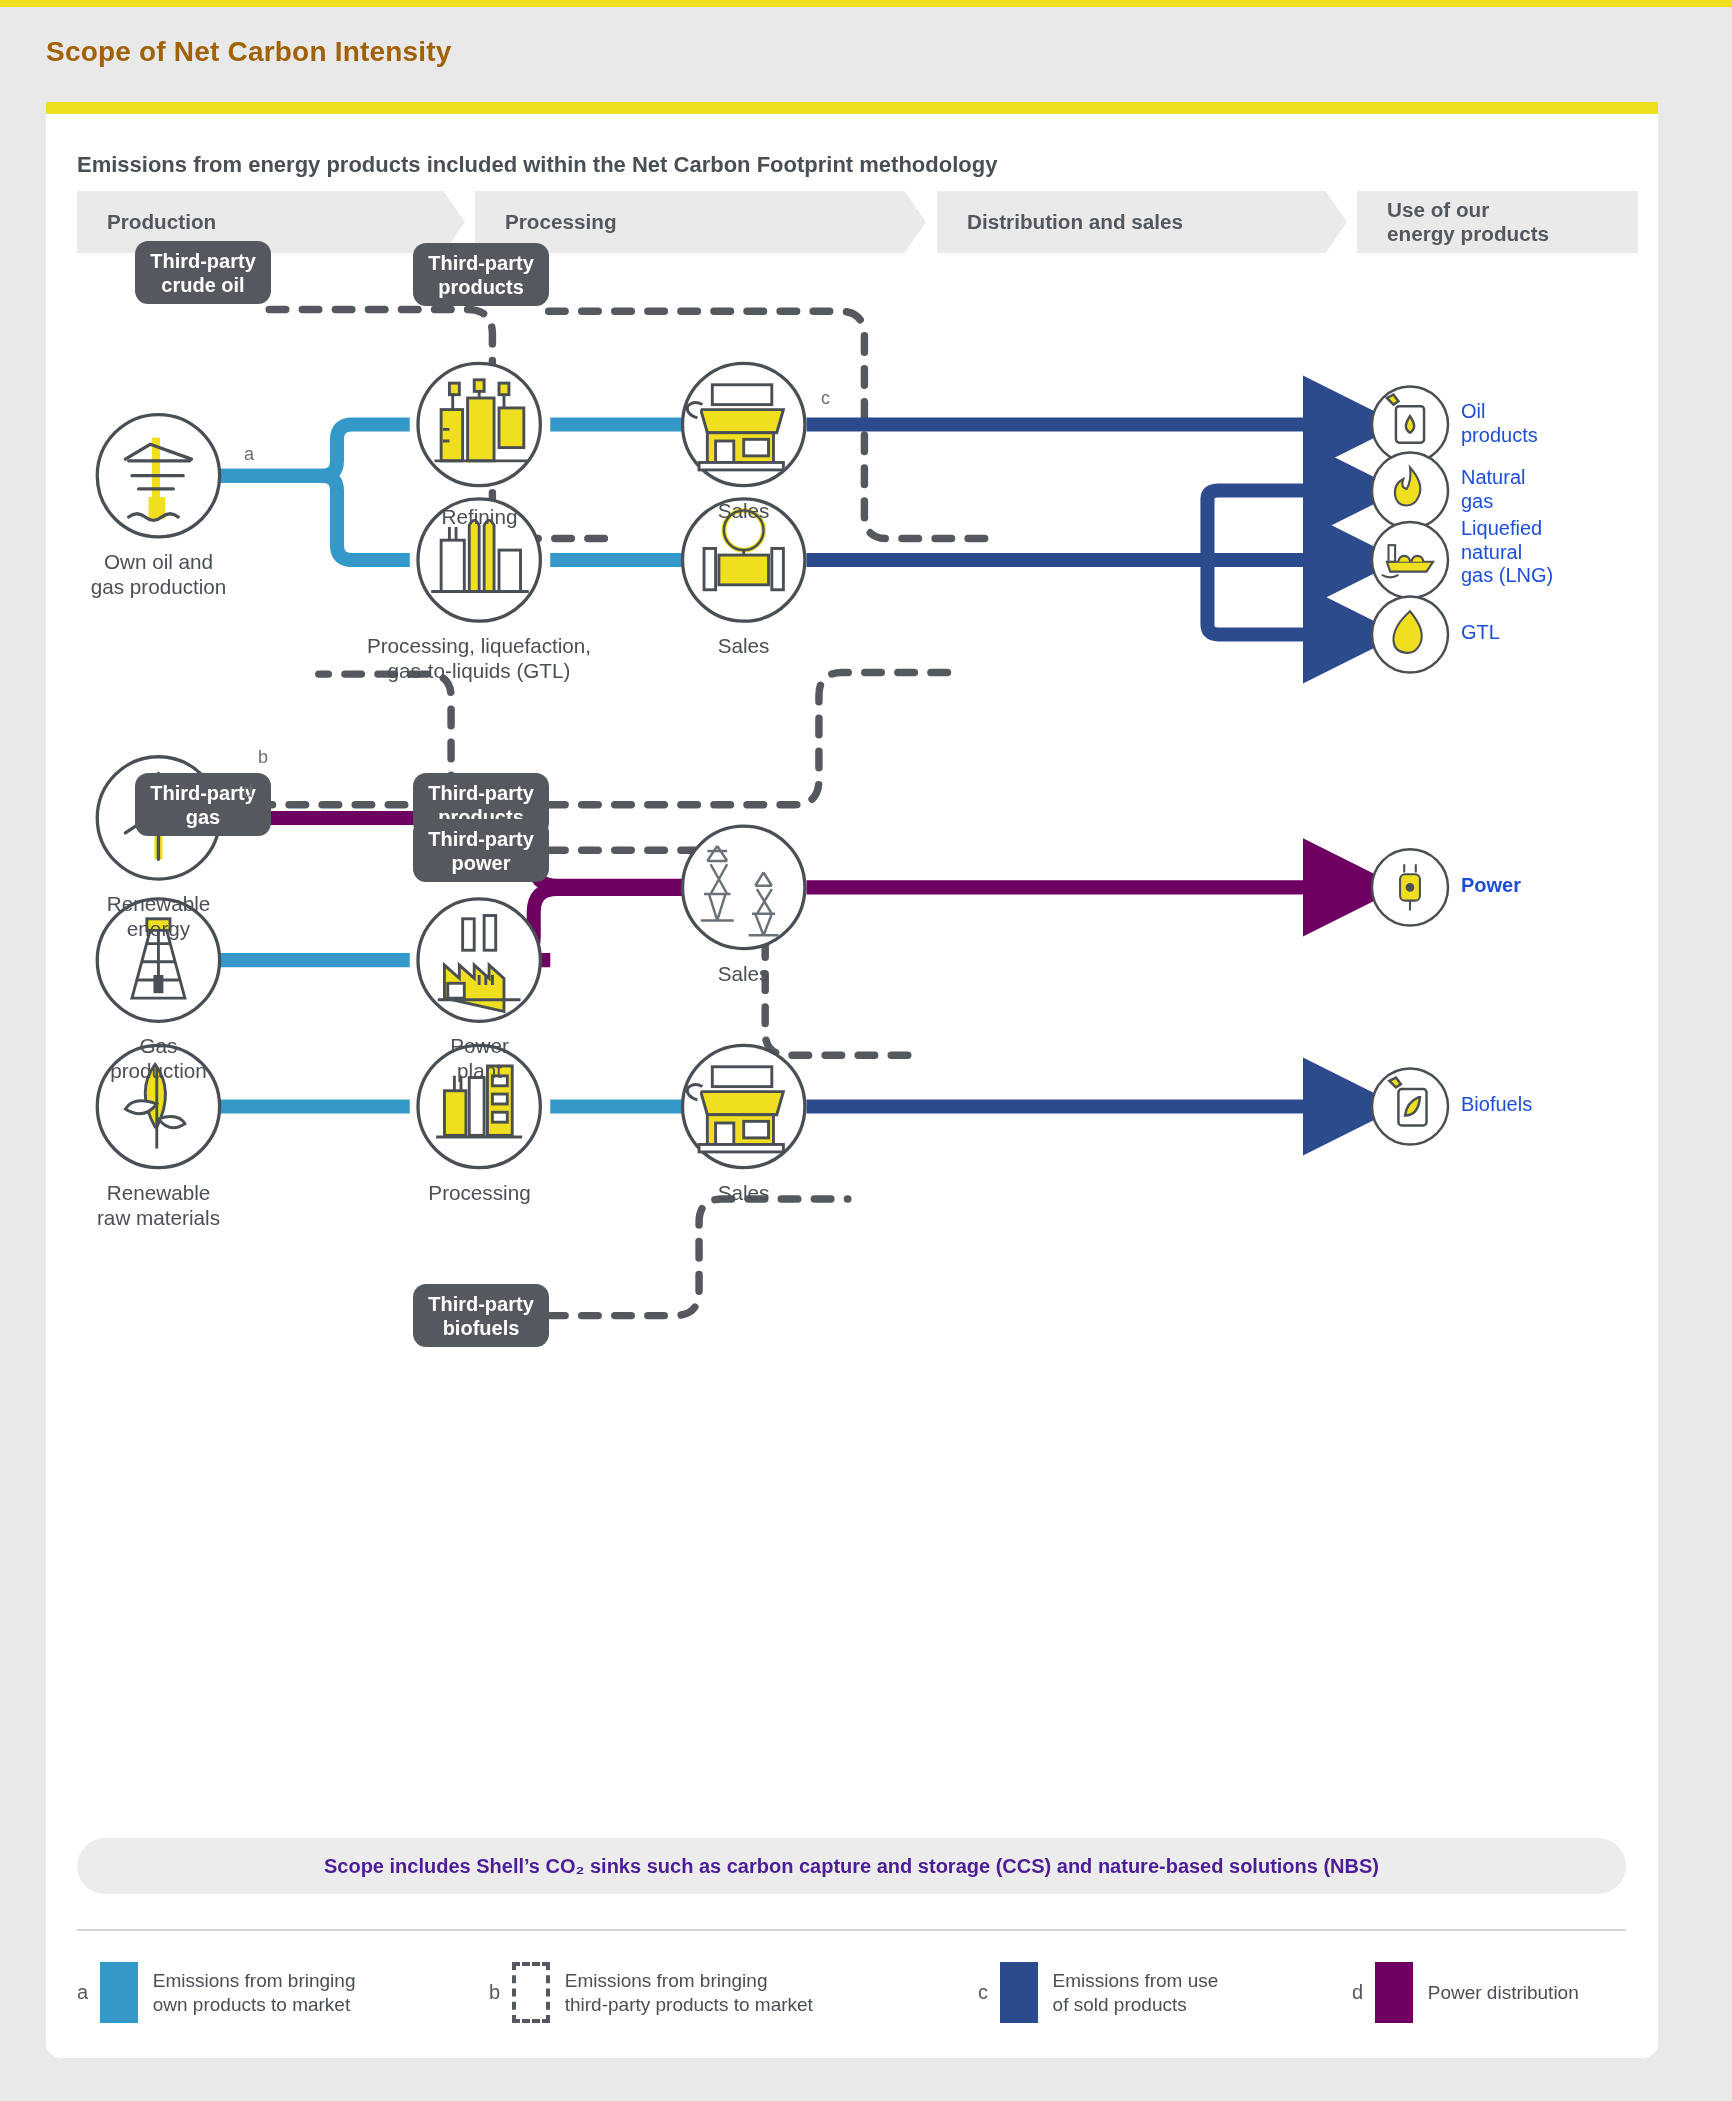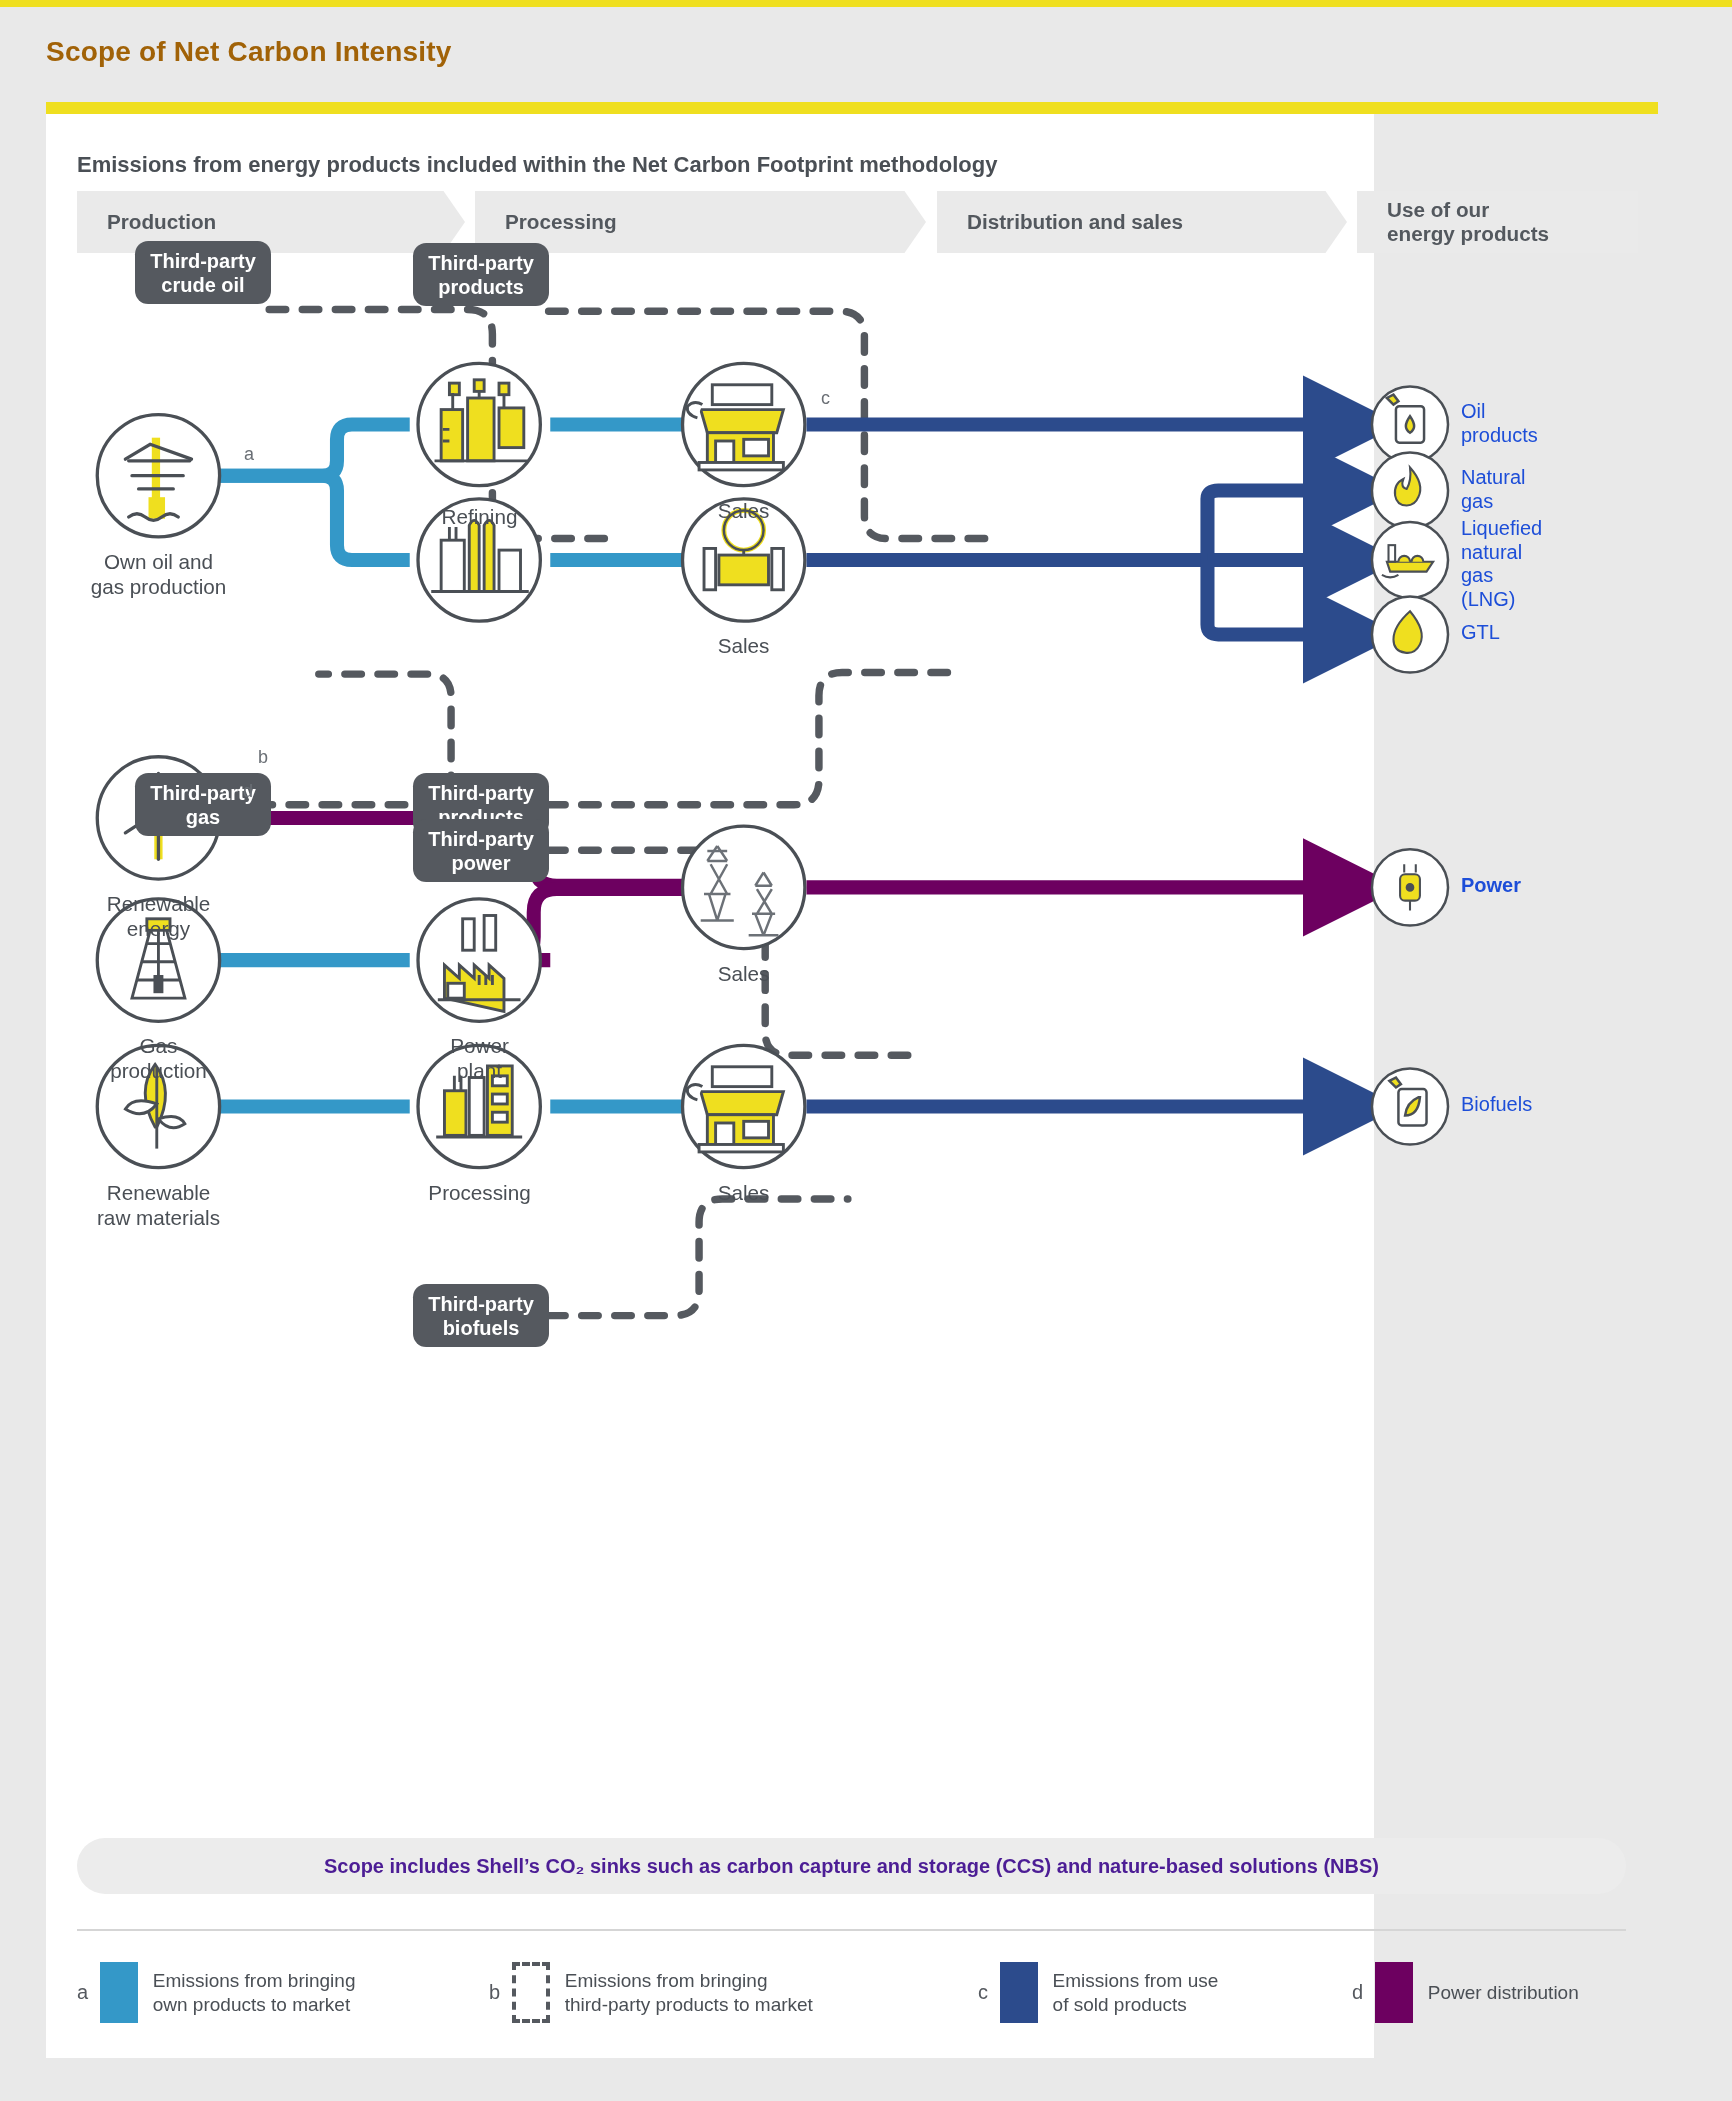--- a/index.html
+++ b/index.html
@@ -14,21 +14,21 @@
   
   .top-rule{position:absolute;left:0;top:0;width:1732px;height:6.6px;background:#efdf1f;}
 
   .page-title{
     position:absolute;left:46px;top:36px;
     font-size:28px;font-weight:bold;color:#a16207;letter-spacing:0.2px;
   }
 
   .card{
     position:absolute;left:46px;top:102px;
-    width:1328px;height:1956px;background:#ffffff;
+    width:1612px;height:1956px;background:#ffffff;border-radius:15px;
   }
   .card-rule{position:absolute;left:0;top:0;width:1612px;height:12.4px;background:#efdf1f;}
 
   .subtitle{
     position:absolute;left:31px;top:50px;
     font-size:22px;font-weight:bold;color:#4a4f55;
   }
 
   
   .stages{position:absolute;left:31px;top:89px;height:62px;}
@@ -351,20 +351,22 @@
   <div class="pill" style="left:367px;top:671px;width:136px;height:63px;white-space:pre-line;">Third-party
 products</div>
   <div class="pill" style="left:367px;top:717px;width:136px;height:63px;white-space:pre-line;">Third-party
 power</div>
   <div class="pill" style="left:367px;top:1182px;width:136px;height:63px;white-space:pre-line;">Third-party
 biofuels</div>
 
   <div class="nlabel" style="left:0px;top:448px;width:225px;white-space:pre-line;">Own oil and
 gas production</div>
   <div class="nlabel" style="left:326px;top:403px;width:215px;">Refining</div>
+  <div class="nlabel" style="left:284px;top:532px;width:298px;white-space:pre-line;">Processing, liquefaction,
+gas-to-liquids (GTL)</div>
   <div class="nlabel" style="left:590px;top:397px;width:215px;">Sales</div>
   <div class="nlabel" style="left:590px;top:532px;width:215px;">Sales</div>
   <div class="nlabel" style="left:5px;top:790px;width:215px;white-space:pre-line;">Renewable
 energy</div>
   <div class="nlabel" style="left:5px;top:932px;width:215px;white-space:pre-line;">Gas
 production</div>
   <div class="nlabel" style="left:326px;top:932px;width:215px;white-space:pre-line;">Power
 plant</div>
   <div class="nlabel" style="left:590px;top:860px;width:215px;">Sales</div>
   <div class="nlabel" style="left:0px;top:1079px;width:225px;white-space:pre-line;">Renewable

